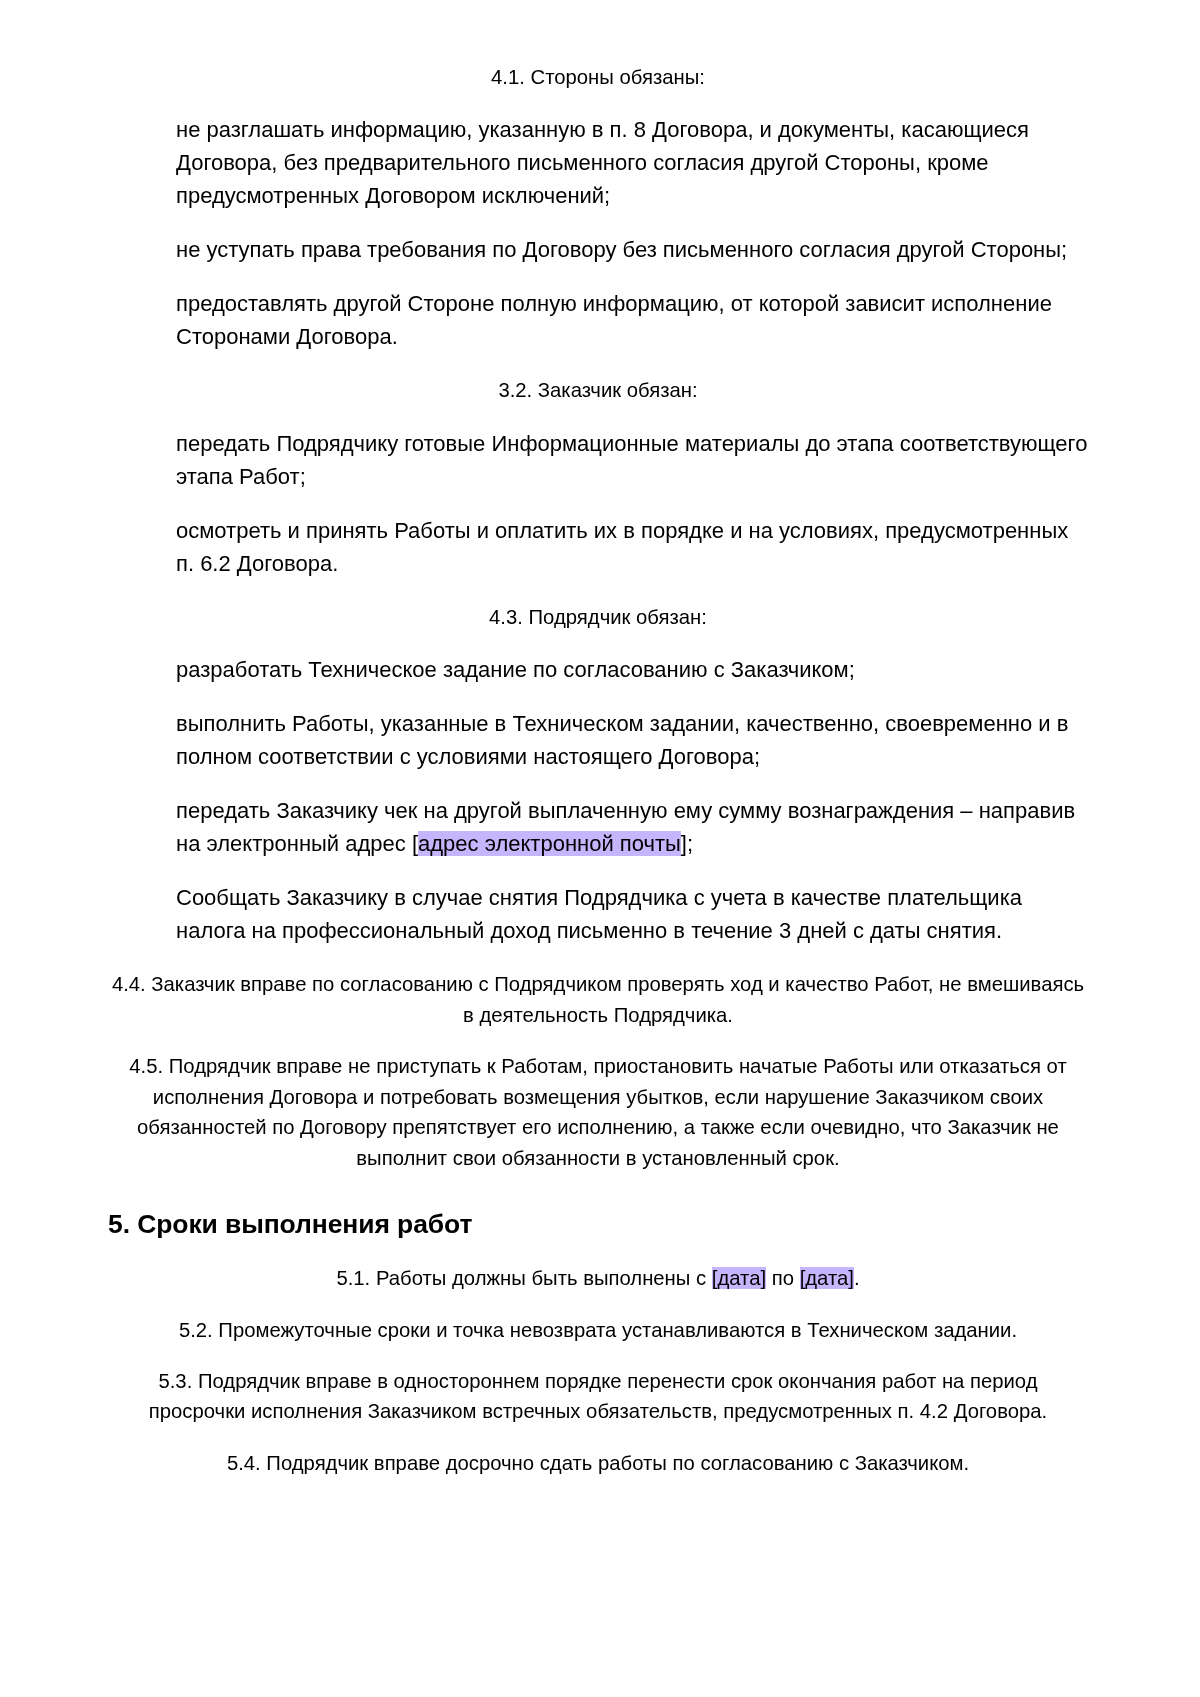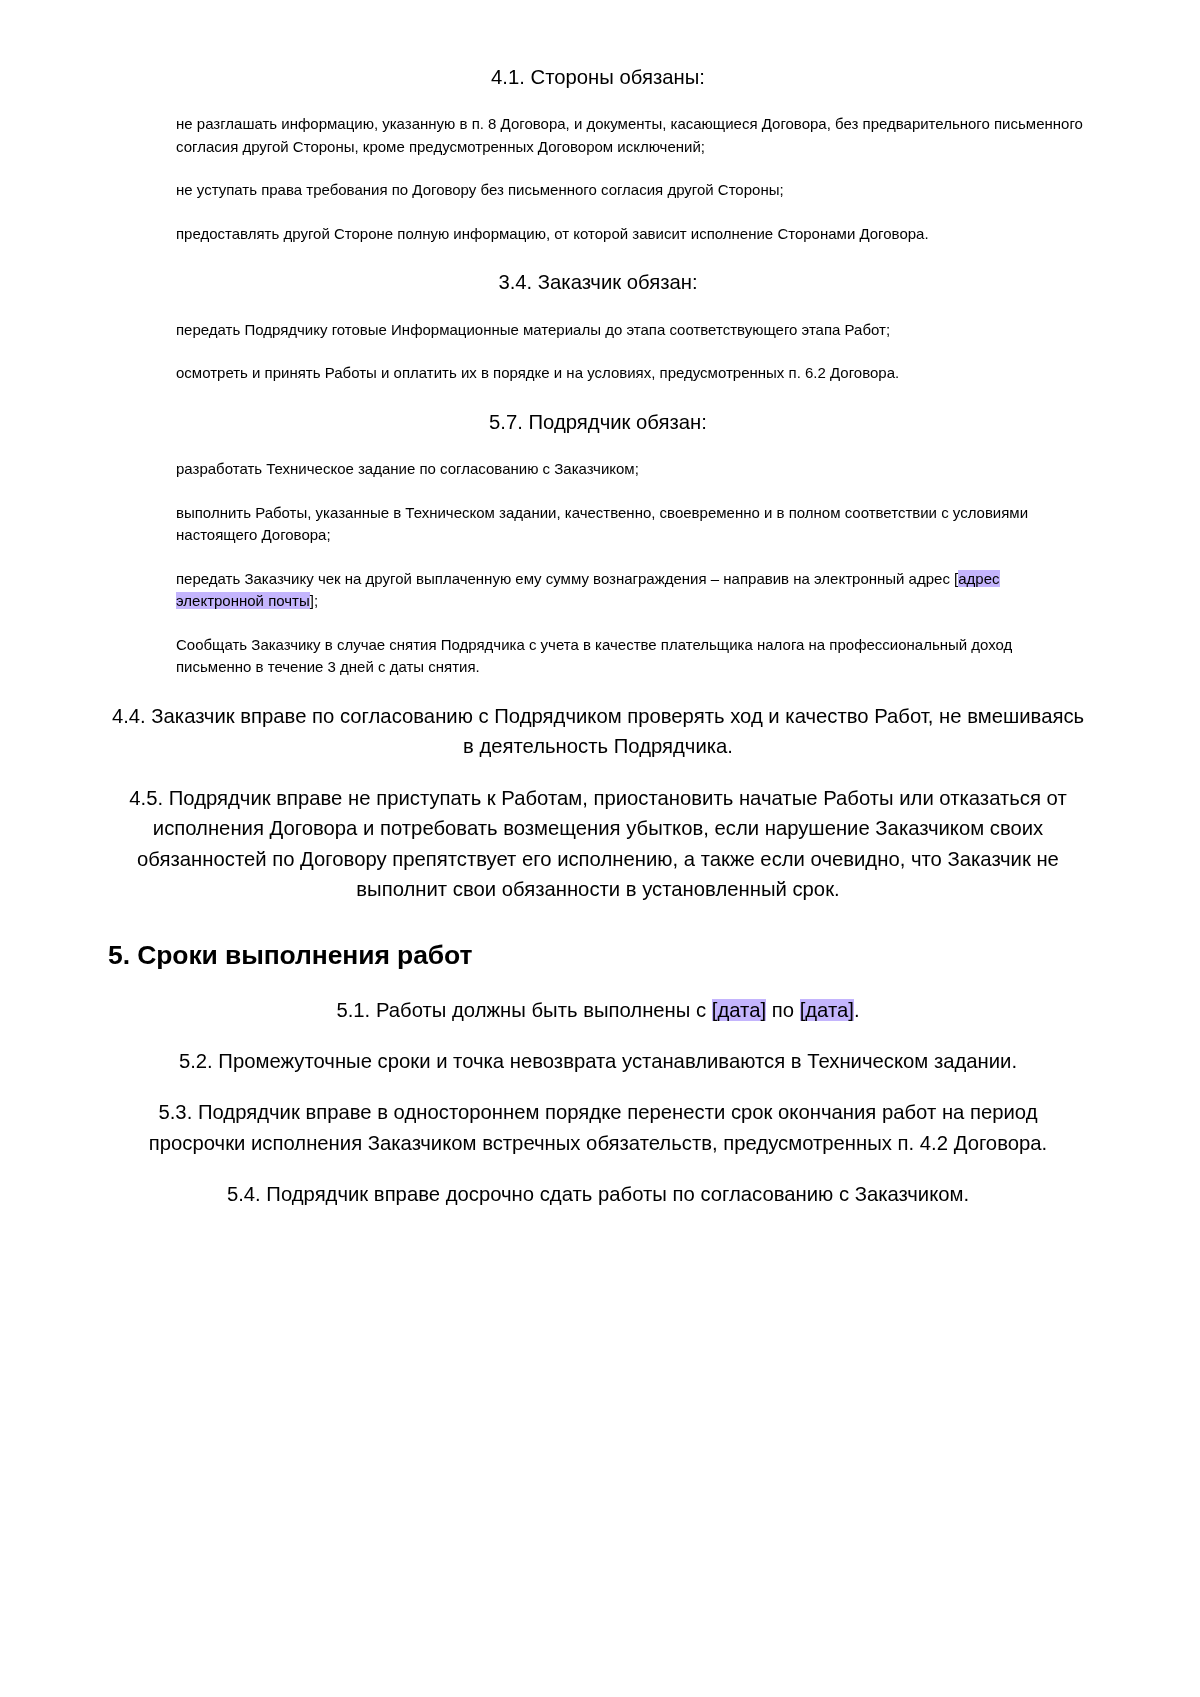--- a/index.html
+++ b/index.html
@@ -37,21 +37,21 @@
     margin-top: 35px;
   }
   p.clause {
     font-size: 20.3px;
     line-height: 1.50;
     margin: 0 0 21px 0;
     color: #000;
     text-align: center;
   }
   p.sub {
-    font-size: 15px;
+    font-size: 22px;
     line-height: 1.50;
     margin: 0 0 21px 0;
     padding-left: 68px;
     color: #000;
     text-align: left;
   }
   p.sub.last-of-group {
     margin-bottom: 22px;
   }
   .hl {
@@ -70,27 +70,27 @@
 
 
     <p class="clause">4.1. Стороны обязаны:</p>
 
     <p class="sub">не разглашать информацию, указанную в п. 8 Договора, и документы, касающиеся Договора, без предварительного письменного согласия другой Стороны, кроме предусмотренных Договором исключений;</p>
 
     <p class="sub">не уступать права требования по Договору без письменного согласия другой Стороны;</p>
 
     <p class="sub last-of-group">предоставлять другой Стороне полную информацию, от которой зависит исполнение Сторонами Договора.</p>
 
-    <p class="clause">3.4. Заказчик обязан:</p>
+    <p class="clause">3.2. Заказчик обязан:</p>
 
     <p class="sub">передать Подрядчику готовые Информационные материалы до этапа соответствующего этапа Работ;</p>
 
     <p class="sub last-of-group">осмотреть и принять Работы и оплатить их в порядке и на условиях, предусмотренных п. 6.2 Договора.</p>
 
-    <p class="clause">5.7. Подрядчик обязан:</p>
+    <p class="clause">4.3. Подрядчик обязан:</p>
 
     <p class="sub">разработать Техническое задание по согласованию с Заказчиком;</p>
 
     <p class="sub">выполнить Работы, указанные в Техническом задании, качественно, своевременно и в полном соответствии с условиями настоящего Договора;</p>
 
     <p class="sub"><span>передать Заказчику чек на другой выплаченную ему сумму вознаграждения – направив на электронный адрес [</span><span class="hl">адрес электронной почты</span><span>];</span></p>
 
     <p class="sub last-of-group">Сообщать Заказчику в случае снятия Подрядчика с учета в качестве плательщика налога на профессиональный доход письменно в течение 3 дней с даты снятия.</p>
 
     <p class="clause">4.4. Заказчик вправе по согласованию с Подрядчиком проверять ход и качество Работ, не вмешиваясь в деятельность Подрядчика.</p>

